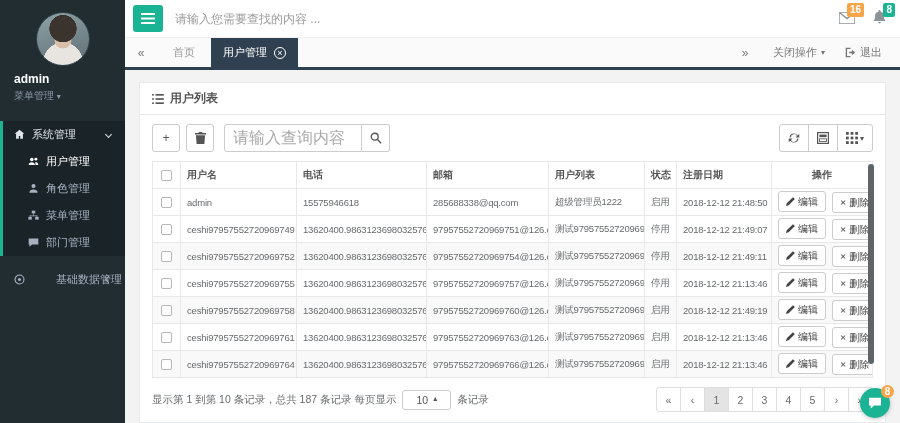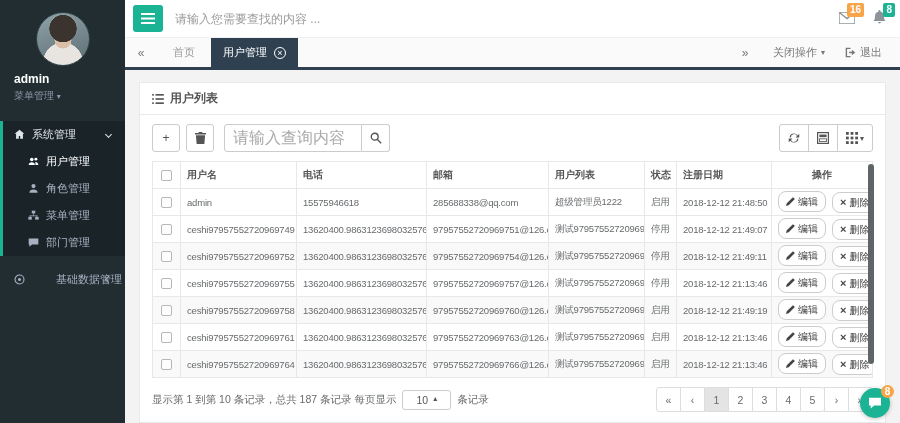--- a/index.html
+++ b/index.html
@@ -70,21 +70,21 @@
   table { width:100%; border-collapse:collapse; table-layout:fixed; }
   th, td { border:1px solid #e8e8e8; height:27px; padding:0 6px; text-align:left; overflow:hidden; white-space:nowrap; }
   th { font-size:10px; color:#555; font-weight:bold; }
   td { font-size:9.5px; color:#676a6c; letter-spacing:-0.2px; }
   tr.striped td { background:#f9f9f9; }
   .c-check { width:28px; text-align:center; }
   .c-user { width:116px; } .c-phone { width:130px; } .c-mail { width:122px; }
   .c-real { width:96px; } .c-status { width:32px; } .c-date { width:95px; }
   .c-ops { text-align:center; }
   .cb { width:11px; height:11px; border:1px solid #b7b7b7; border-radius:2px; background:#fdfdfd; display:inline-block; vertical-align:middle; cursor:pointer; }
-  .opbtn { height:21px; padding:0 7px; background:#fff; border:1px solid #ccc; border-radius:8px; font-size:10px; color:#444; cursor:pointer; display:inline-flex; align-items:center; gap:3px; font-family:Liberation Sans, sans-serif; }
+  .opbtn { height:21px; padding:0 7px; background:#fff; border:1px solid #ccc; border-radius:3px; font-size:10px; color:#444; cursor:pointer; display:inline-flex; align-items:center; gap:3px; font-family:Liberation Serif, serif; }
   .opbtn + .opbtn { margin-left:6px; }
   .xmark { font-weight:bold; font-size:11px; line-height:1; }
   .scroll-thumb { position:absolute; right:11px; top:3px; width:6px; height:200px; background:#5f6468; border-radius:3px; }
 
   .pfoot { display:flex; align-items:center; padding:9px 12px 10px; font-size:10.5px; color:#676a6c; }
   .psize { display:inline-flex; align-items:flex-start; gap:5px; border:1px solid #ccc; border-radius:3px; background:#fff; padding:3px 13px; margin:0 6px; cursor:pointer; color:#555; }
   .pages { margin-left:auto; display:flex; }
   .pg-btn { min-width:25px; height:25px; display:inline-flex; align-items:center; justify-content:center; border:1px solid #ddd; background:#fff; color:#676a6c; font-size:10.5px; margin-left:-1px; cursor:pointer; padding:0 7px; text-decoration:none; }
   .pg-btn.active { background:#e4e4e4; }
   .pg-btn:first-child { border-radius:3px 0 0 3px; }

